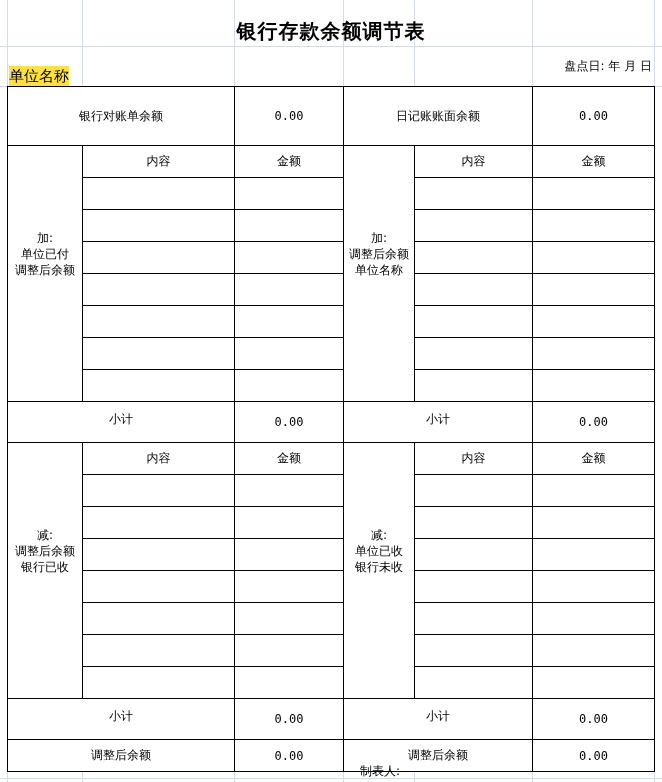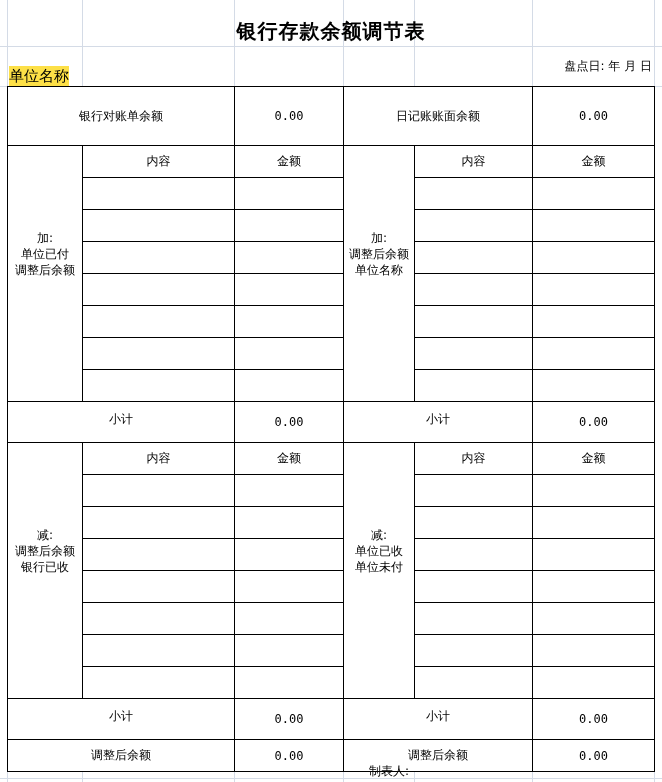--- a/index.html
+++ b/index.html
@@ -9,21 +9,21 @@
   .title{position:absolute;left:0;width:662px;top:18px;text-align:center;font-family:"DejaVu Serif","Liberation Serif",serif;font-weight:bold;font-size:20px;letter-spacing:1px;}
   .unit{position:absolute;left:9px;top:66px;font-size:15px;line-height:20px;background:#fde047;}
   .date{position:absolute;right:10px;top:58px;font-size:12px;word-spacing:0;}
   .date span{}
   table.main{position:absolute;left:7px;top:86px;border-collapse:collapse;table-layout:fixed;background:#fff;}
   table.main td{border:1.5px solid #000;font-size:12px;padding:0;height:31px;text-align:center;vertical-align:middle;overflow:hidden;white-space:nowrap;}
   td.num{text-align:right;padding-right:8px;font-family:"DejaVu Sans Mono","Liberation Mono",monospace;font-size:11.5px;}
   td.numbot{text-align:right;padding-right:8px;vertical-align:bottom;font-family:"DejaVu Sans Mono","Liberation Mono",monospace;font-size:11.5px;}
   td.side{vertical-align:middle;line-height:16px;white-space:normal;font-size:12px;}
   td.side .wrap{position:relative;top:-20px;}
-  .maker{position:absolute;left:360px;top:763px;font-size:12px;margin-left:9px;}
+  .maker{position:absolute;left:360px;top:763px;font-size:12px;}
 </style>
 </head>
 <body>
 
 <div class="gridv" style="left:7px"></div>
 <div class="gridv" style="left:82px"></div>
 <div class="gridv" style="left:234px"></div>
 <div class="gridv" style="left:343px"></div>
 <div class="gridv" style="left:414px"></div>
 <div class="gridv" style="left:532px"></div>
@@ -134,21 +134,21 @@
         <div>调整后余额</div>
         <div>银行已收</div>
       </div>
     </td>
     <td>内容</td>
     <td>金额</td>
     <td rowspan="8" class="side">
       <div class="wrap">
         <div>减:</div>
         <div>单位已收</div>
-        <div>单位未付</div>
+        <div>银行未收</div>
       </div>
     </td>
     <td>内容</td>
     <td>金额</td>
   </tr>
   <tr>
         <td></td>
         <td></td>
         <td></td>
         <td></td>

